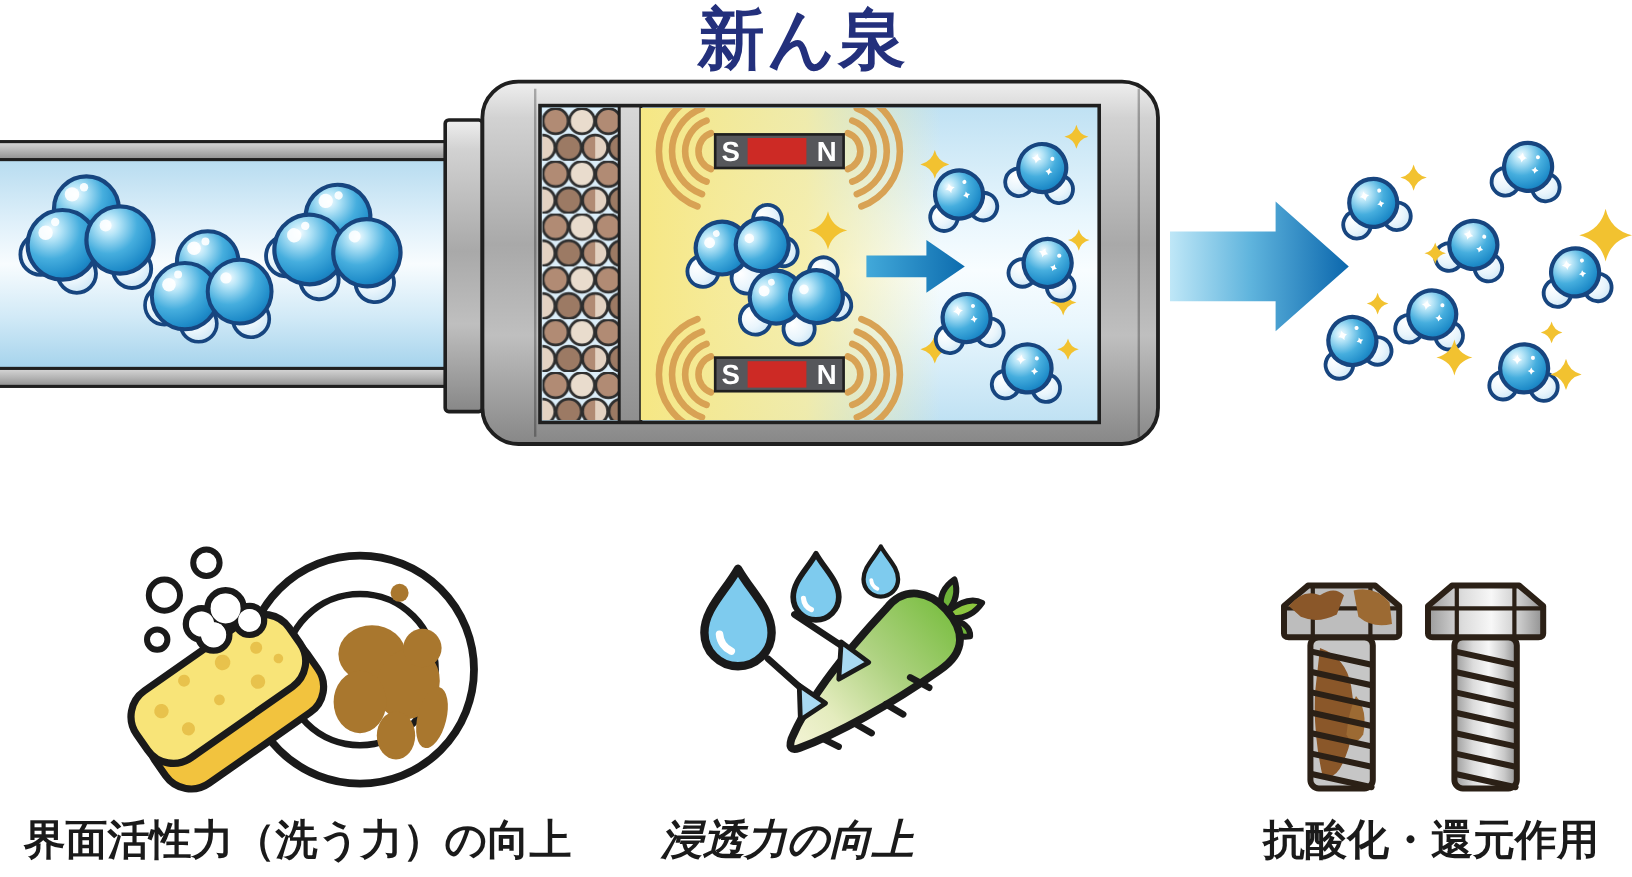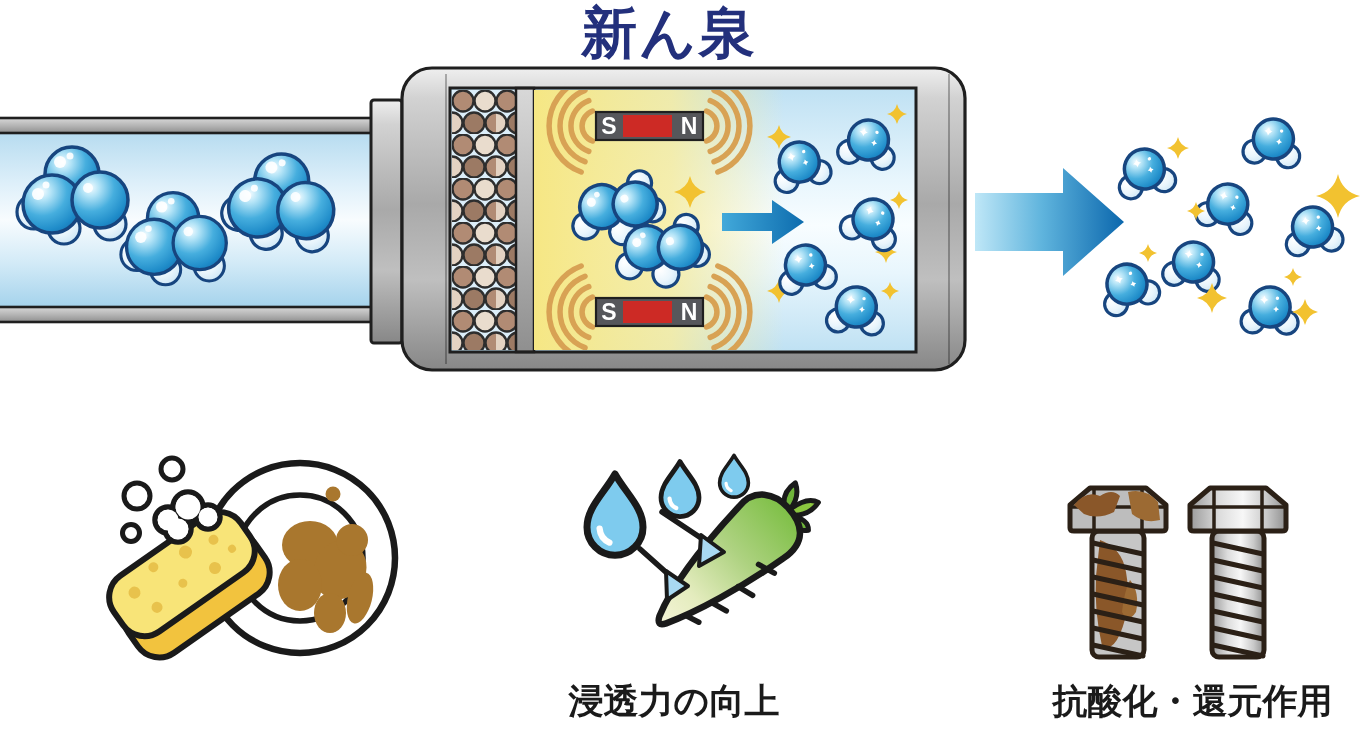--- a/index.html
+++ b/index.html
@@ -4,21 +4,21 @@
 <style>
   html,body{margin:0;padding:0;background:#ffffff;}
   .stage{position:relative;width:1360px;height:731px;background:#ffffff;overflow:hidden;
          font-family:"Liberation Sans",sans-serif;}
   .stage > svg{position:absolute;left:0;top:0;}
   .title{position:absolute;left:489px;top:-4px;width:360px;text-align:center;
          font-size:56px;font-weight:700;color:#23307c;letter-spacing:2px;}
   .caption{position:absolute;top:680px;font-size:35px;font-weight:700;color:#1a1a1a;
            text-align:center;line-height:1.2;white-space:nowrap;}
   .cap-1{left:0;width:496px;}
-  .cap-2{left:549px;width:250px;}
+  .cap-2{left:531px;width:250px;font-style:italic;}
   .cap-3{left:1020px;width:345px;}
   .sm{fill:url(#smallG);stroke:#17457f;stroke-width:3.2;}
   .bg{fill:url(#bigG);stroke:#17457f;stroke-width:3.5;}
   .wave{fill:none;stroke:#d8a254;stroke-width:5.5;stroke-linecap:round;}
   .outline{stroke:#1f1f1f;}
   .iconline{stroke:#1a1a1a;stroke-linejoin:round;stroke-linecap:round;}
 </style>
 </head>
 <body>
 
@@ -327,16 +327,17 @@
     <g stroke="#2b2016" stroke-width="5" stroke-linejoin="round" stroke-linecap="round">
       <rect x="1212" y="531" width="52" height="126" rx="7" fill="url(#boltCleanG)"></rect>
       <path d="M1190,528 L1190,505 L1210,488 L1266,488 L1286,505 L1286,528 Q1286,531 1282,531 L1194,531 Q1190,531 1190,528 Z" fill="url(#boltCleanG)"></path>
       <path d="M1214,490 V529 M1262,490 V529 M1191,507 H1285" fill="none" stroke-width="3.5"></path>
       <path d="M1213,543 l50,11 M1213,560 l50,11 M1213,577 l50,11 M1213,594 l50,11 M1213,611 l50,11 M1213,628 l50,11 M1213,645 l50,11" fill="none"></path>
     </g>
   </g>
 </svg>
 
 <div class="title">新ん泉</div>
+<div class="caption cap-1">界面活性力（洗う力）の向上</div>
 <div class="caption cap-2">浸透力の向上</div>
 <div class="caption cap-3">抗酸化・還元作用</div>
 
 </div>
 
 </body></html>

